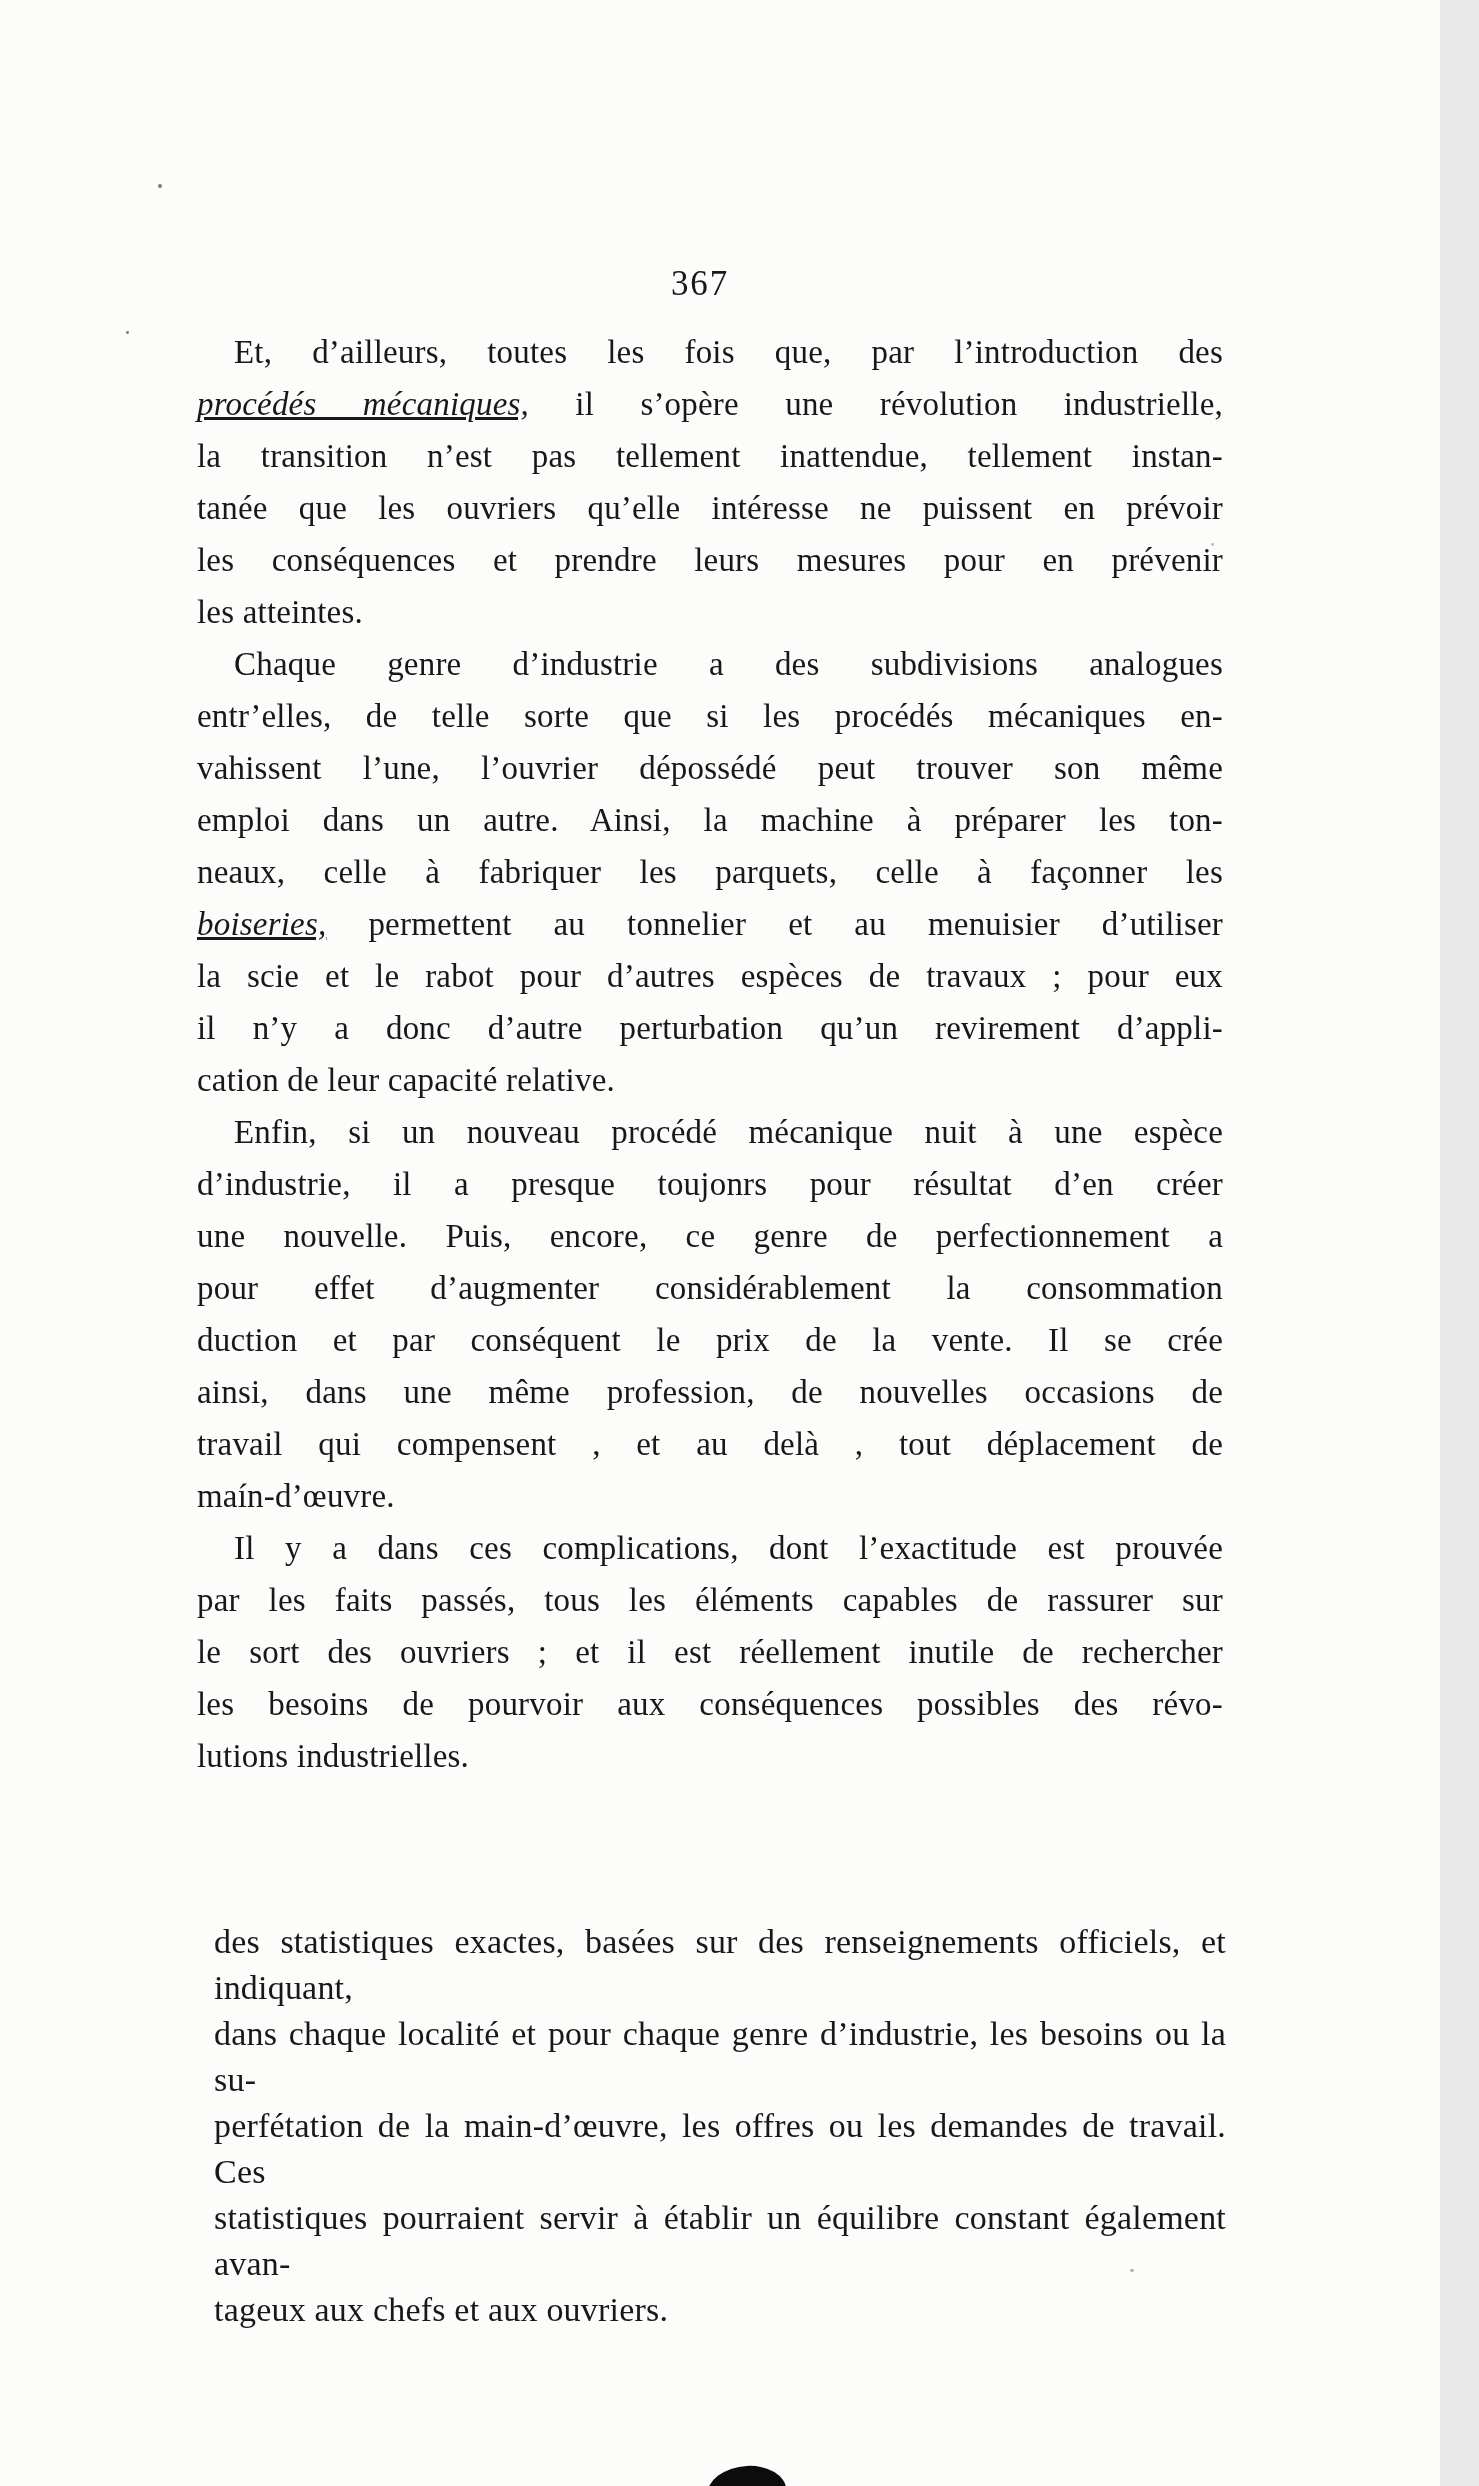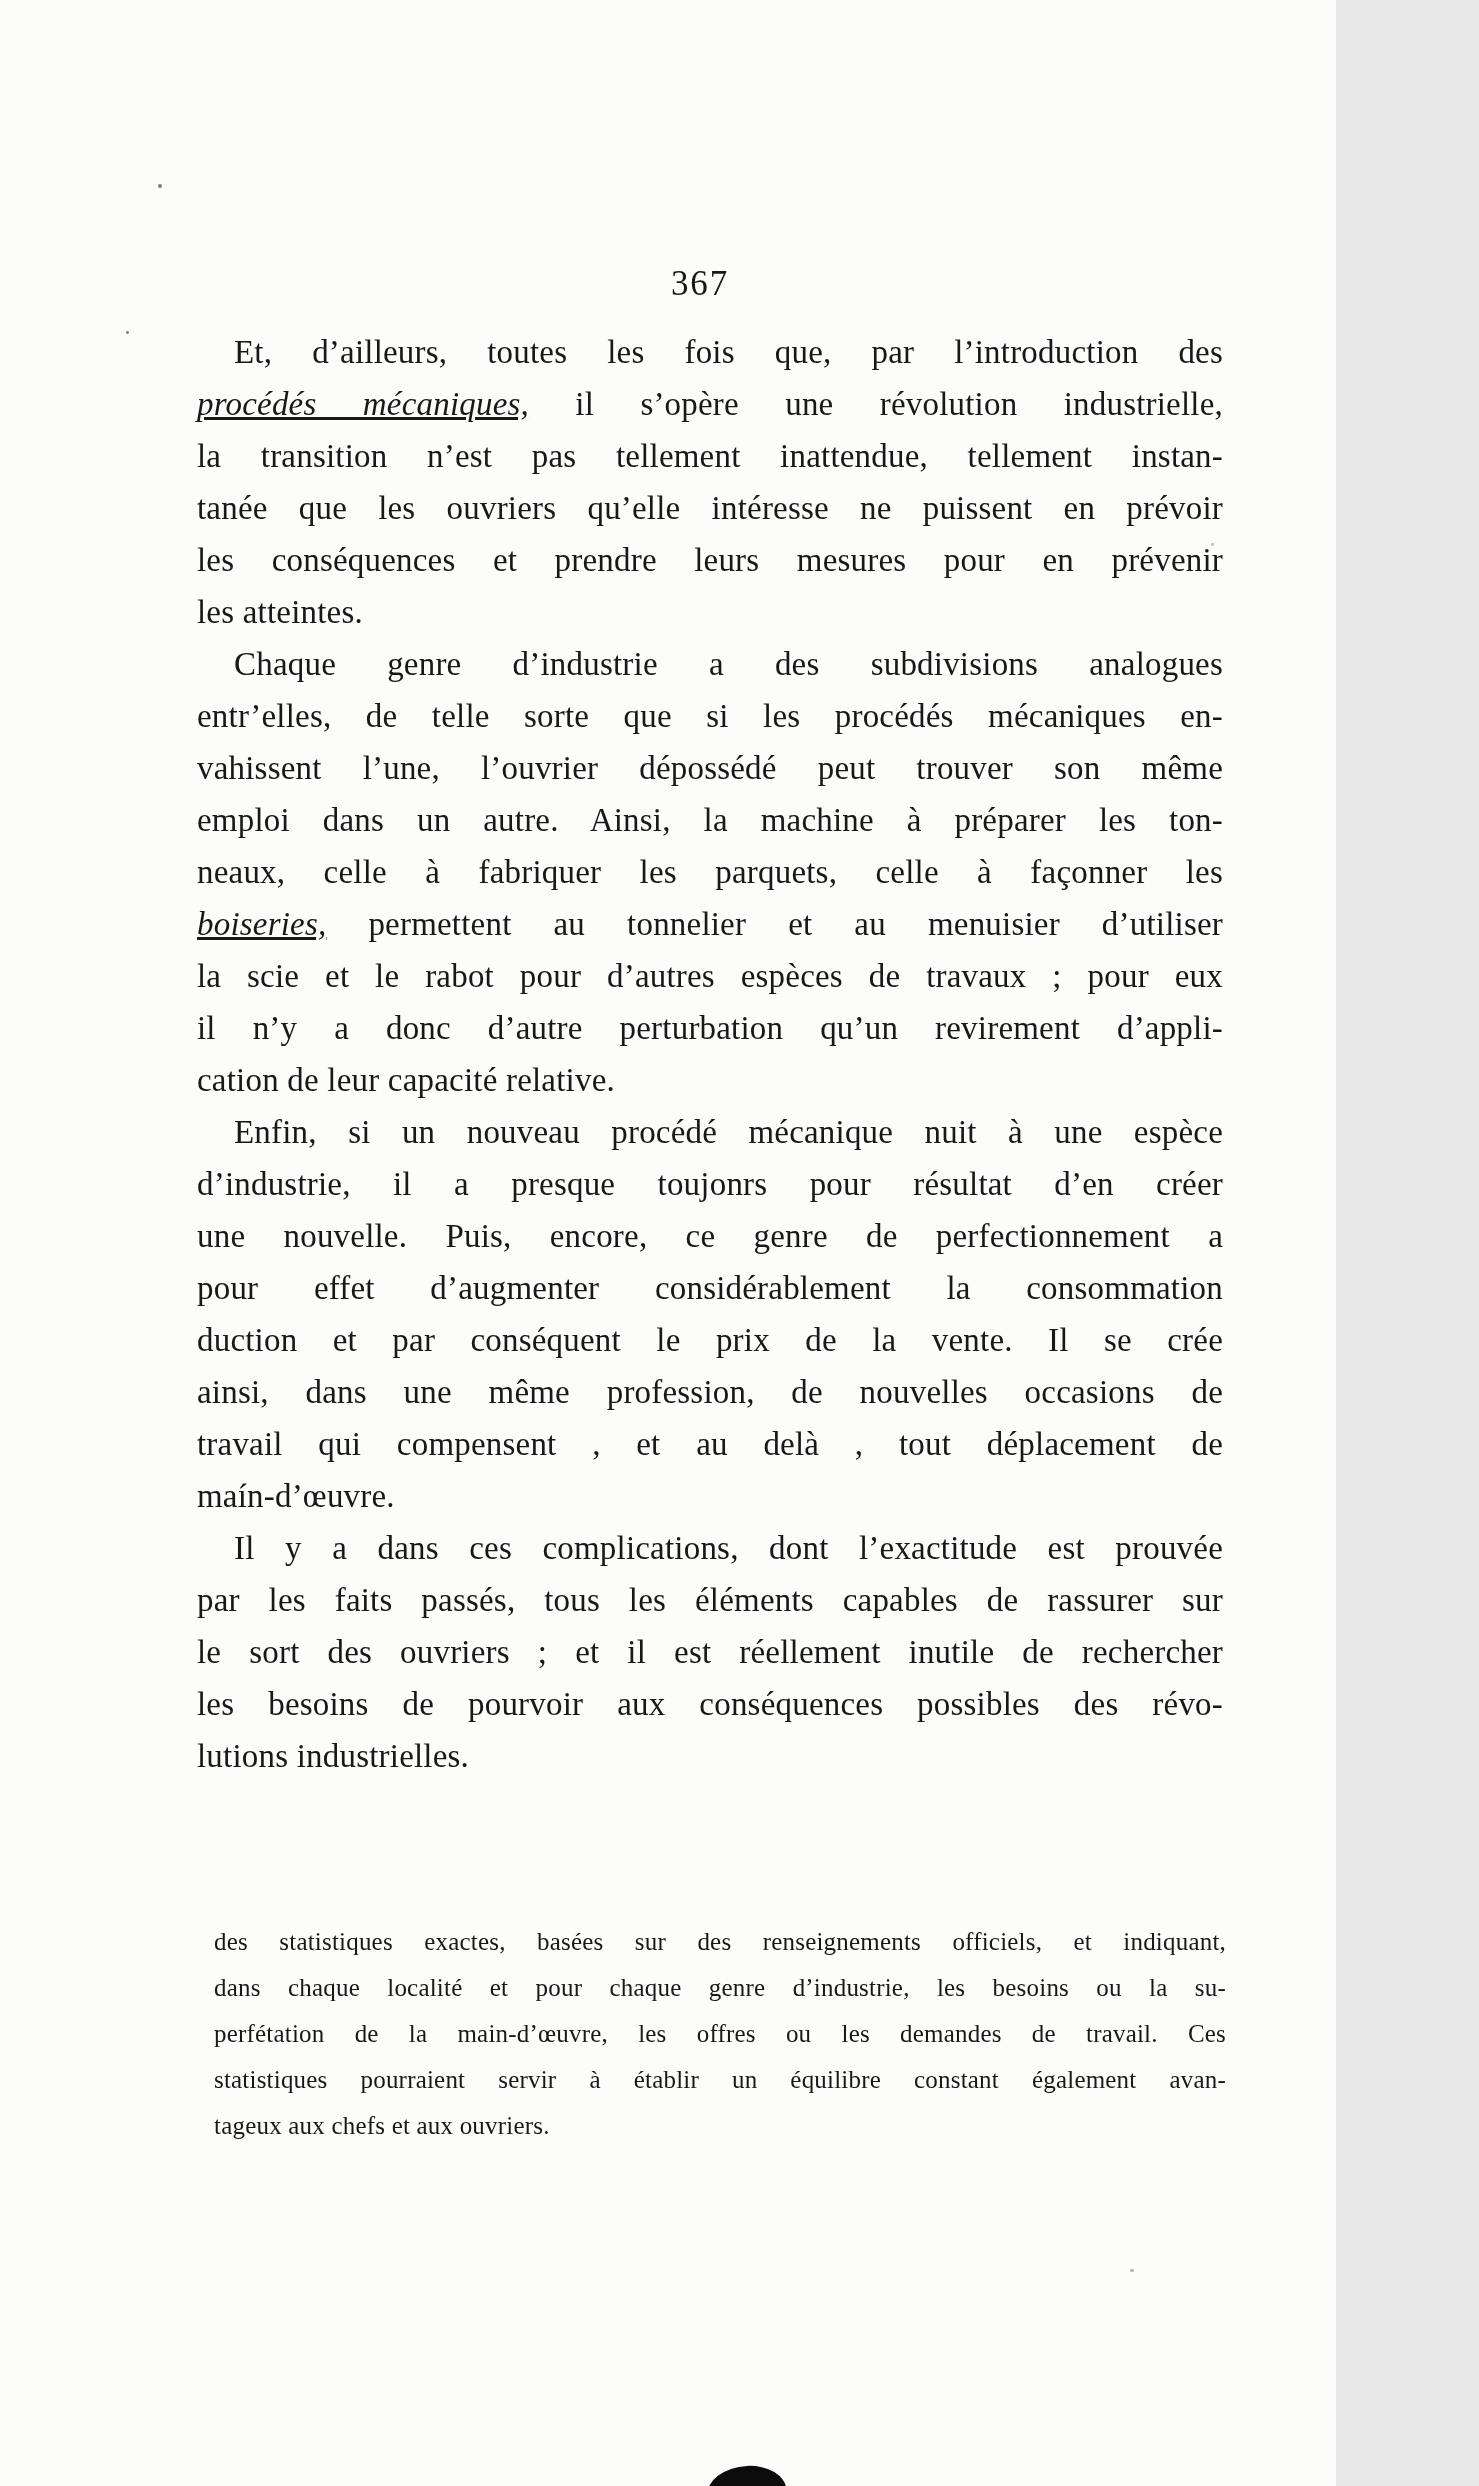--- a/index.html
+++ b/index.html
@@ -2,21 +2,21 @@
 <html><head>
 <meta charset="utf-8">
 <style>
   html, body {
     margin: 0;
     padding: 0;
     background: #e8e8e8;
   }
   .page {
     position: relative;
-    width: 1336px;
+    width: 1440px;
     height: 2486px;
     background: #fcfcfb;
     overflow: hidden;
     font-family: "Liberation Serif", "DejaVu Serif", serif;
     color: #181818;
   }
   .page-number {
     position: absolute;
     top: 264px;
     left: 177px;
@@ -44,21 +44,21 @@
     text-align: left;
     text-align-last: left;
   }
   .line.indent { text-indent: 37px; }
   .it { font-style: italic; text-decoration: underline; }
   .footnote {
     position: absolute;
     top: 1919px;
     left: 194px;
     width: 1032px;
-    font-size: 25px;
+    font-size: 34px;
     line-height: 46px;
     letter-spacing: 0.2px;
   }
   .speck {
     position: absolute;
     background: rgba(20,20,20,0.55);
     border-radius: 50%;
   }
   .smudge {
     position: absolute;

